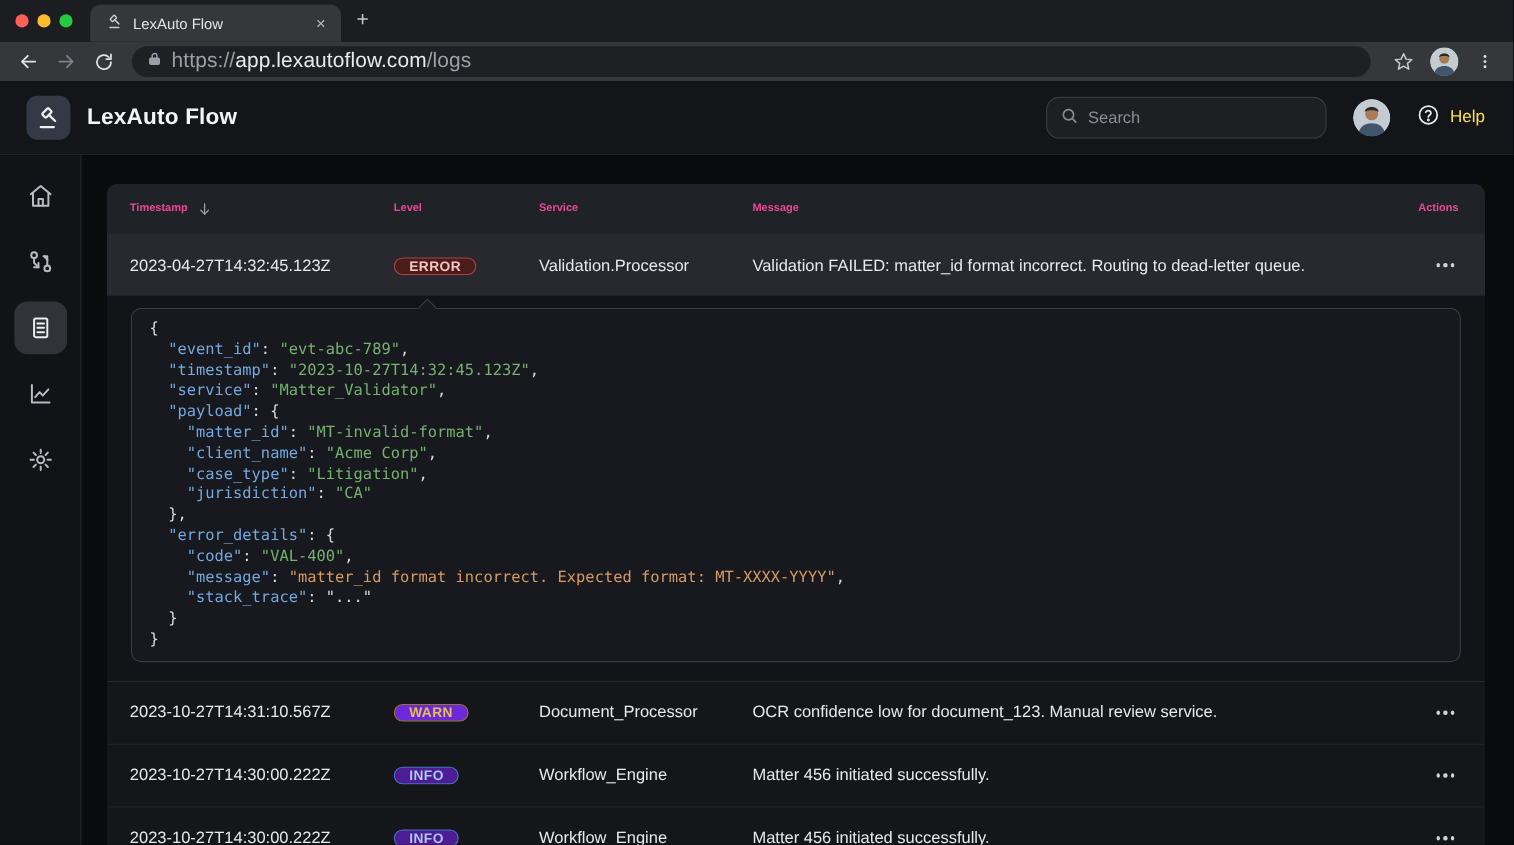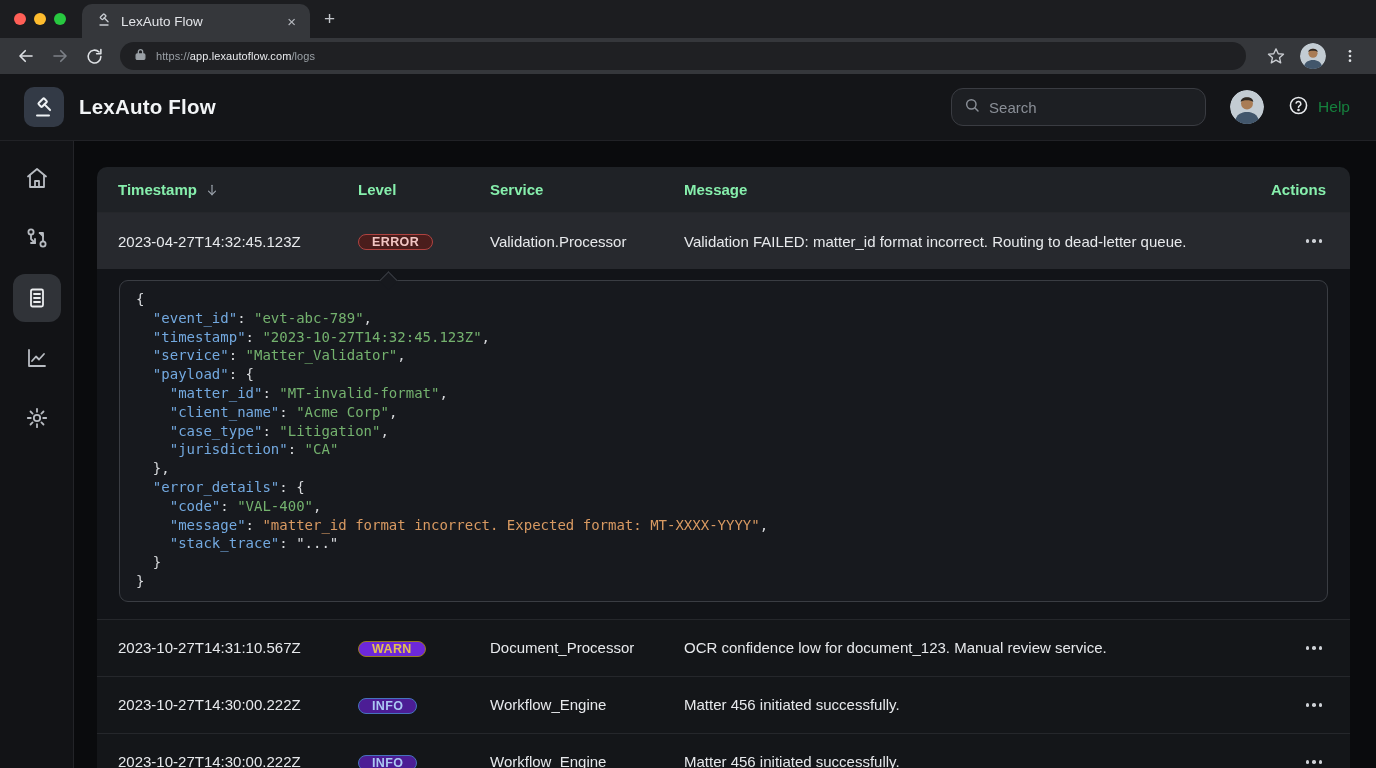--- a/index.html
+++ b/index.html
@@ -12,48 +12,48 @@
   .light { width:12px; height:12px; border-radius:50%; }
   .light.red{ background:#ff5f57; } .light.yellow{ background:#febc2e; } .light.green{ background:#28c840; }
   .tab { width:228px; height:34px; background:#35373b; border-radius:10px 10px 0 0; display:flex; align-items:center; padding:0 10px 0 14px; gap:9px; }
   .tab-title { font-size:13.5px; color:#e2e4e8; flex:1; white-space:nowrap; overflow:hidden; }
   .tab-close { color:#b7bac0; font-size:15px; line-height:1; padding:2px 4px; border-radius:4px; cursor:pointer; }
   .newtab { color:#c3c6cb; font-size:19px; padding:0 14px; height:38px; display:flex; align-items:center; cursor:pointer; }
   .toolbar { height:36px; background:#35373b; display:flex; align-items:center; padding:0 12px; gap:6px; }
   .navbtn { width:28px; height:28px; display:flex; align-items:center; justify-content:center; border-radius:50%; cursor:pointer; }
   .navbtn svg { display:block; }
   .urlbar { flex:1; height:28px; background:#1f2023; border-radius:14px; display:flex; align-items:center; padding:0 14px; gap:9px; margin:0 6px; }
-  .url { font-size:11px; letter-spacing:.1px; white-space:nowrap; }
+  .url { font-size:19px; letter-spacing:.1px; white-space:nowrap; }
   .url .dim { color:#9aa0a6; } .url .host { color:#e8eaed; }
   .chrome-right { display:flex; align-items:center; gap:10px; padding-left:4px; }
   .avatar { border-radius:50%; overflow:hidden; display:block; cursor:pointer; }
 
   
   .appbar { height:67px; background:#141518; border-bottom:1px solid #212226; display:flex; align-items:center; padding:0 26px 0 24px; }
   .logo { width:40px; height:40px; border-radius:10px; background:#333a46; display:flex; align-items:center; justify-content:center; }
   .app-title { font-size:20.5px; font-weight:700; letter-spacing:.2px; color:#f2f4f6; margin-left:15px; }
   .appbar-right { margin-left:auto; display:flex; align-items:center; gap:24px; }
   .search { width:255px; height:38px; background:#1d1f23; border:1px solid #3a3c42; border-radius:12px; display:flex; align-items:center; padding:0 12px; gap:9px; }
   .search input { background:transparent; border:none; outline:none; color:#e8eaed; font-size:15px; width:100%; font-family:"Liberation Sans",sans-serif; }
   .search input::placeholder { color:#8a8f97; }
-  .help { display:flex; align-items:center; gap:9px; cursor:pointer; font-size:15.5px; color:#15803d; }
+  .help { display:flex; align-items:center; gap:9px; cursor:pointer; font-size:15.5px; color:#fde047; }
 
   
   .page { display:flex; height:627px; background:#0a0b0d; }
   .sidebar { width:74px; background:#121316; border-right:1px solid #232428; display:flex; flex-direction:column; align-items:center; padding-top:13px; gap:12px; }
   .side-item { width:48px; height:48px; border-radius:12px; display:flex; align-items:center; justify-content:center; cursor:pointer; }
   .side-item.active { background:#303338; }
   .side-item svg { stroke:#b8bcc2; }
   .side-item.active svg { stroke:#eceef0; }
   .main { flex:1; padding:26px 26px 0 23px; }
 
   
   .table { border-radius:10px; overflow:hidden; }
   .thead, .trow { display:grid; grid-template-columns:240px 132px 194px 1fr 90px; align-items:center; padding-left:21px; }
-  .thead { height:45px; background:#1f2226; font-size:15px; font-weight:700; color:#86efac; }
+  .thead { height:45px; background:#1f2226; font-size:10px; font-weight:700; color:#ec4899; }
   .th { display:flex; align-items:center; gap:8px; }
   .th.actions, .cell.actions { justify-content:flex-end; display:flex; padding-right:24px; }
   .trow { height:57px; background:#141619; border-top:1px solid #25272b; font-size:15px; color:#e7e9ec; cursor:pointer; }
   .trow.selected { background:#27292e; }
   .badge { display:inline-block; padding:0 13px; border-radius:999px; font-size:12.5px; font-weight:700; letter-spacing:.4px; }
   .b-ERROR { color:#f2c6c4; border:1.5px solid #af4341; background:#4a1d1c; }
   .b-WARN  { color:#e4c04f; border:1.5px solid #977a1f; background:#6d28d9; }
   .b-INFO  { color:#abc8f3; border:1.5px solid #4673bd; background:#4c1d95; }
   .dots { background:transparent; border:none; display:flex; align-items:center; gap:3px; padding:6px 4px; cursor:pointer; }
   .dots i { width:3.5px; height:3.5px; border-radius:50%; background:#ced1d6; }

